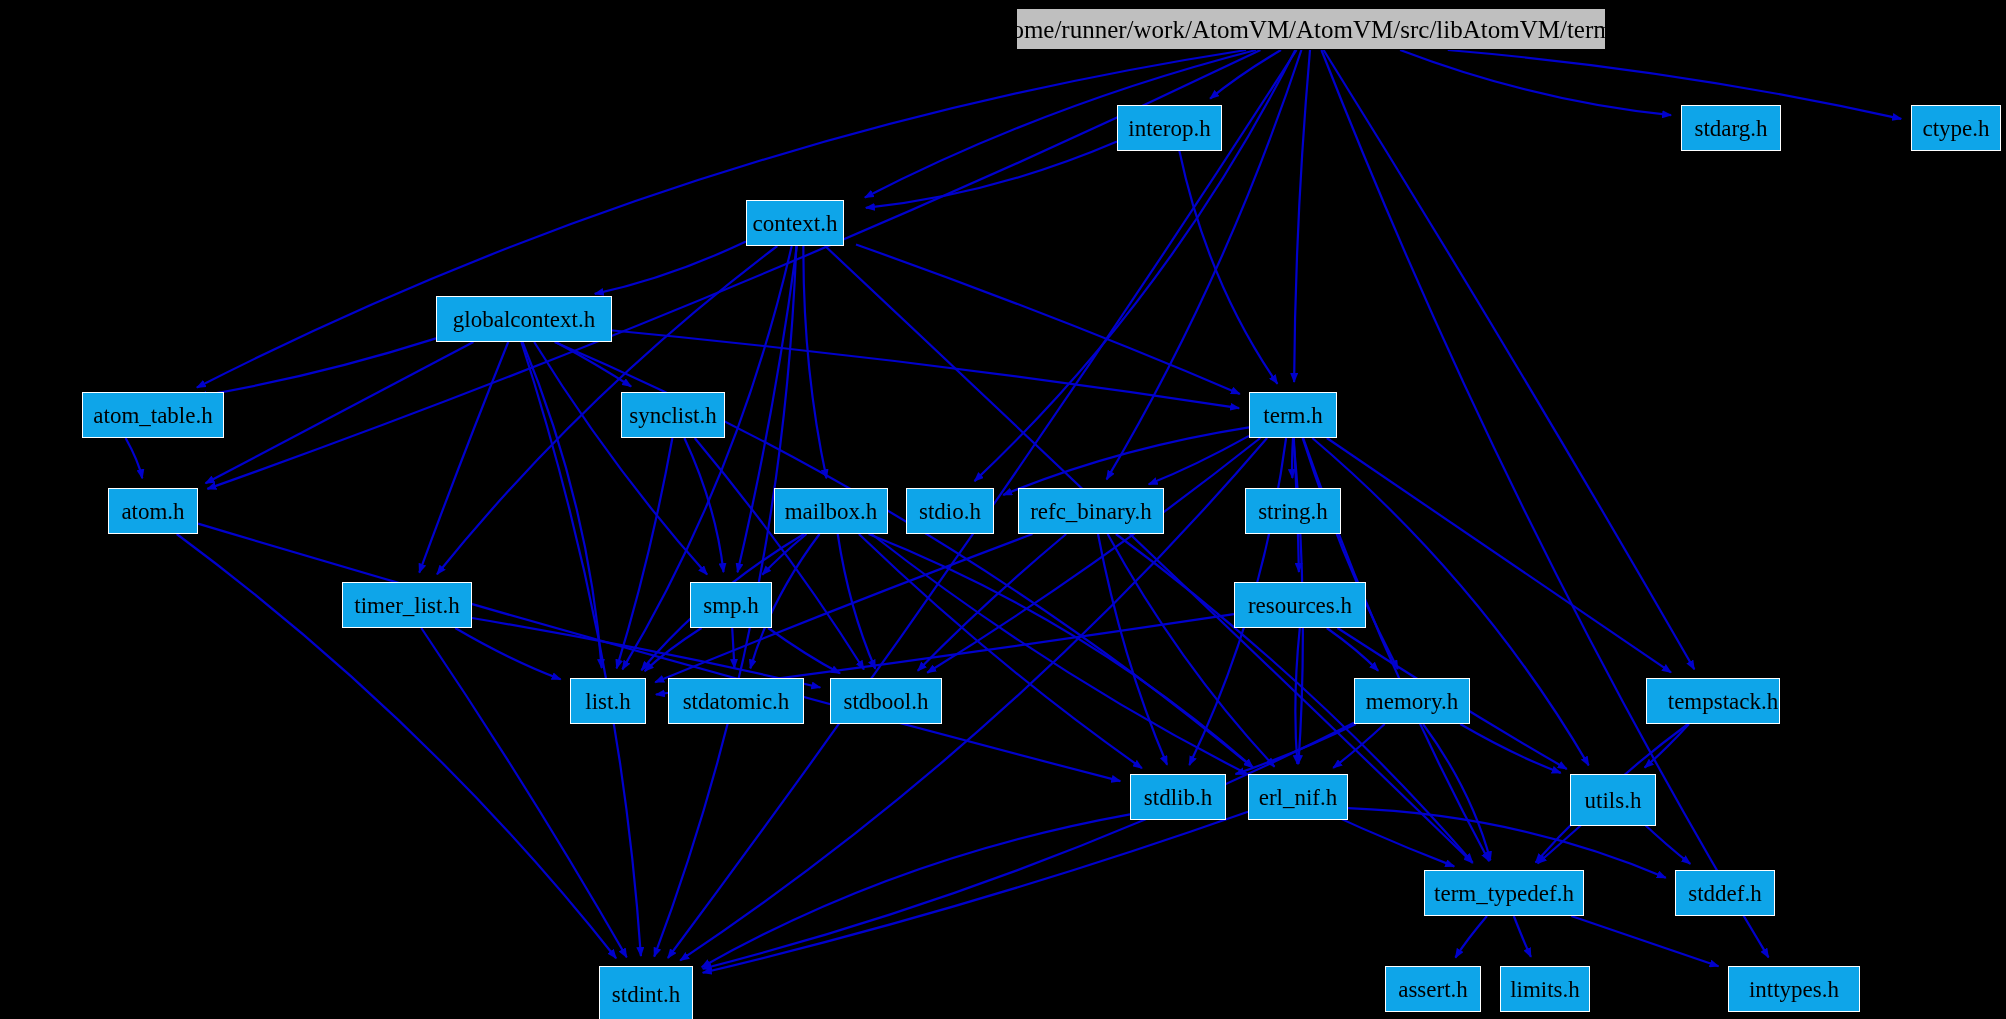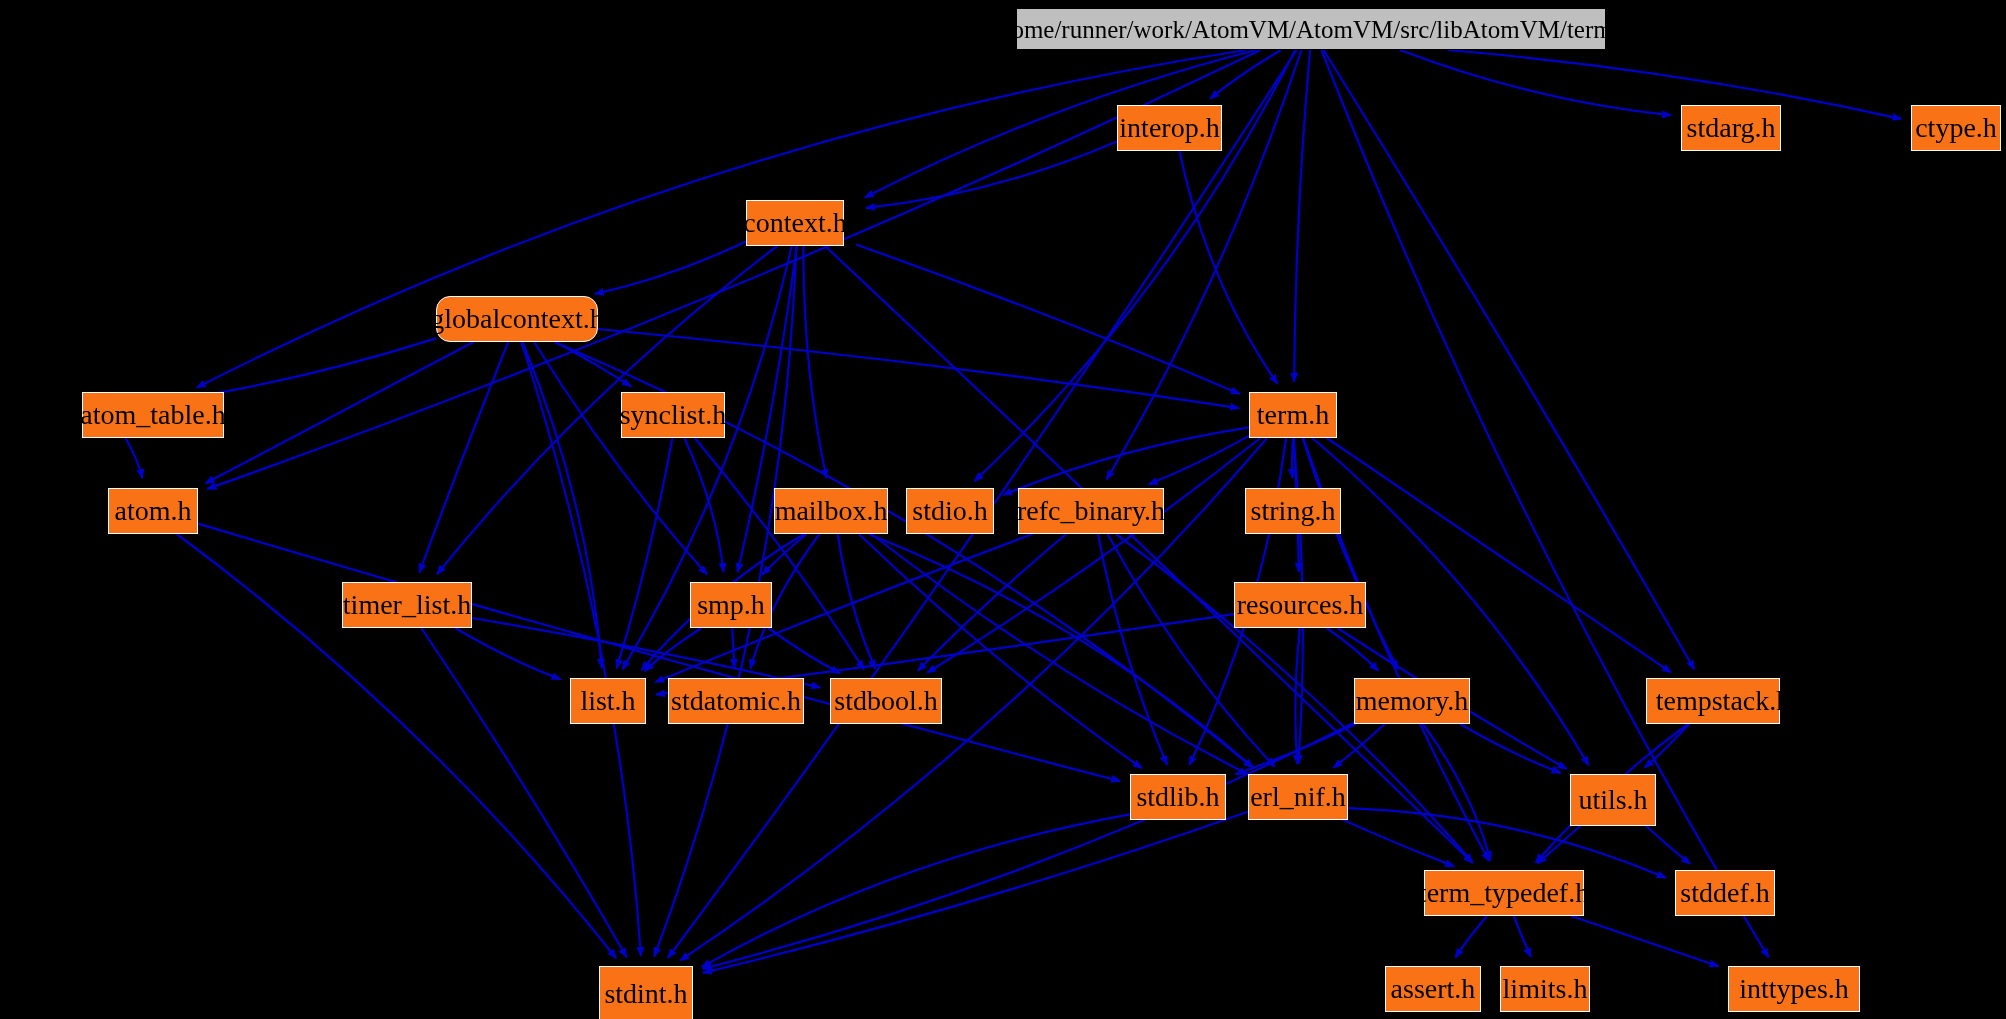--- a/index.html
+++ b/index.html
@@ -23,27 +23,27 @@
   svg#edge-layer {
     position: absolute;
     left: 0;
     top: 0;
     width: 2006px;
     height: 1019px;
   }
   .node {
     position: absolute;
     box-sizing: border-box;
-    background: #f97316;
+    background: #0ea5e9;
     color: #000000;
     display: flex;
     align-items: center;
     justify-content: center;
     font-family: "Liberation Serif", "DejaVu Serif", serif;
-    font-size: 28px;
+    font-size: 23px;
     line-height: 1;
     white-space: nowrap;
     letter-spacing: 0px;
     border: 1px solid #ffffff;
   }
   .node.root {
     background: #bfbfbf;
     border: 1px solid #000000;
   }
   .node-label {
@@ -158,21 +158,21 @@
       </div>
       <div class="node" style="left: 1681px; top: 105px; width: 100px; height: 46px;">
         <span class="node-label">stdarg.h</span>
       </div>
       <div class="node" style="left: 1911px; top: 105px; width: 90px; height: 46px;">
         <span class="node-label">ctype.h</span>
       </div>
       <div class="node" style="left: 746px; top: 200px; width: 98px; height: 46px;">
         <span class="node-label">context.h</span>
       </div>
-      <div class="node" style="left: 436px; top: 296px; width: 162px; height: 46px; border-radius: 14px;">
+      <div class="node" style="left: 436px; top: 296px; width: 176px; height: 46px;">
         <span class="node-label">globalcontext.h</span>
       </div>
       <div class="node" style="left: 46px; top: 392px; width: 142px; height: 46px; margin-left: 36px;">
         <span class="node-label">atom_table.h</span>
       </div>
       <div class="node" style="left: 621px; top: 392px; width: 104px; height: 46px;">
         <span class="node-label">synclist.h</span>
       </div>
       <div class="node" style="left: 1249px; top: 392px; width: 88px; height: 46px;">
         <span class="node-label">term.h</span>

